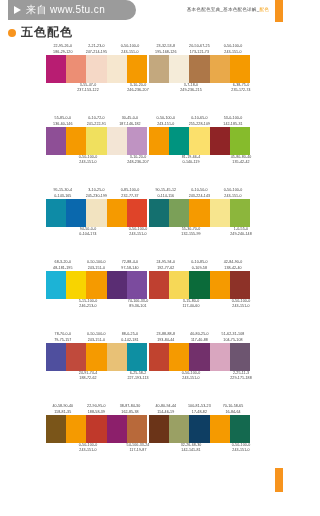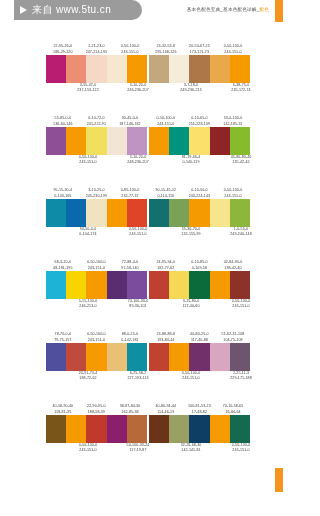--- a/index.html
+++ b/index.html
@@ -7,21 +7,21 @@
     width:287px;height:516px;
     background:#ffffff;
     font-family:"Liberation Sans","DejaVu Sans",sans-serif;
     overflow:hidden;
     position:relative;
   }
   .page{position:relative;width:287px;height:516px;}
 
   
   .source-banner{
-    position:absolute;left:14px;top:0;
+    position:absolute;left:8px;top:0;
     width:128px;height:20px;
     background:#9b9b9b;
     border-radius:0 10px 10px 0;
     display:flex;align-items:center;
     padding-left:6px;box-sizing:border-box;
     color:#ffffff;
   }
   .play-tri{
     width:0;height:0;
     border-left:7px solid #ffffff;
@@ -114,20 +114,24 @@
     <span class="source-text">来自 www.5tu.cn</span>
   </div>
 
   <div class="breadcrumb">
     <span>基本色配色宝典_基本色配色详解_</span><span class="hl">配色</span>
   </div>
 
   <div class="accent-top"></div>
   <div class="accent-bottom"></div>
 
+  <div class="title-row">
+    <span class="title-dot"></span>
+    <span class="title-text">五色配色</span>
+  </div>
 
   <div class="grid">
       <div class="grid-row">
         <div class="block left">
           <div class="labels top">
             <div class="lbl">
               <span class="l1">22-95-26-0</span>
               <span class="l2">186-29-120</span>
             </div>
             <div class="lbl">

